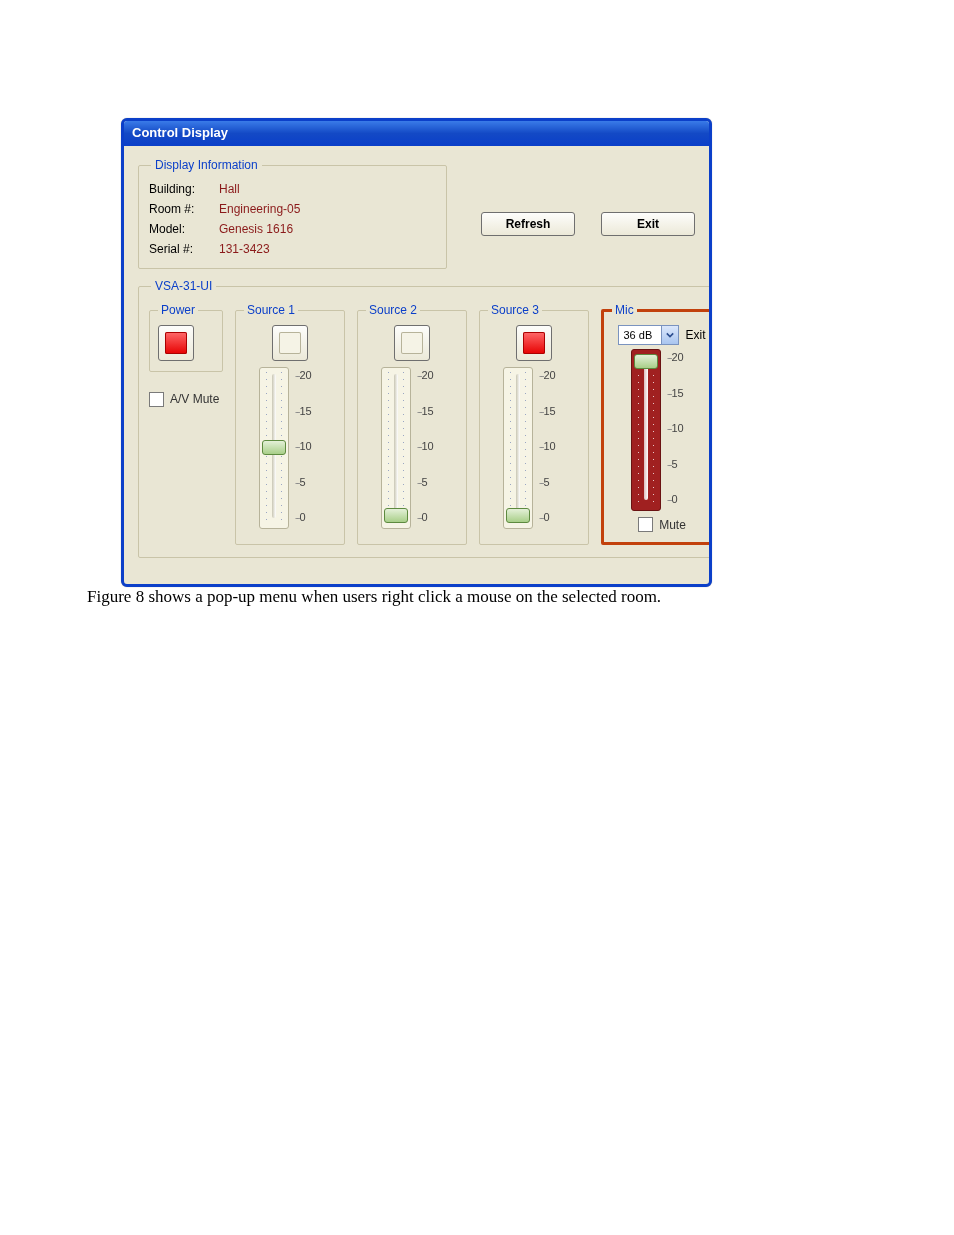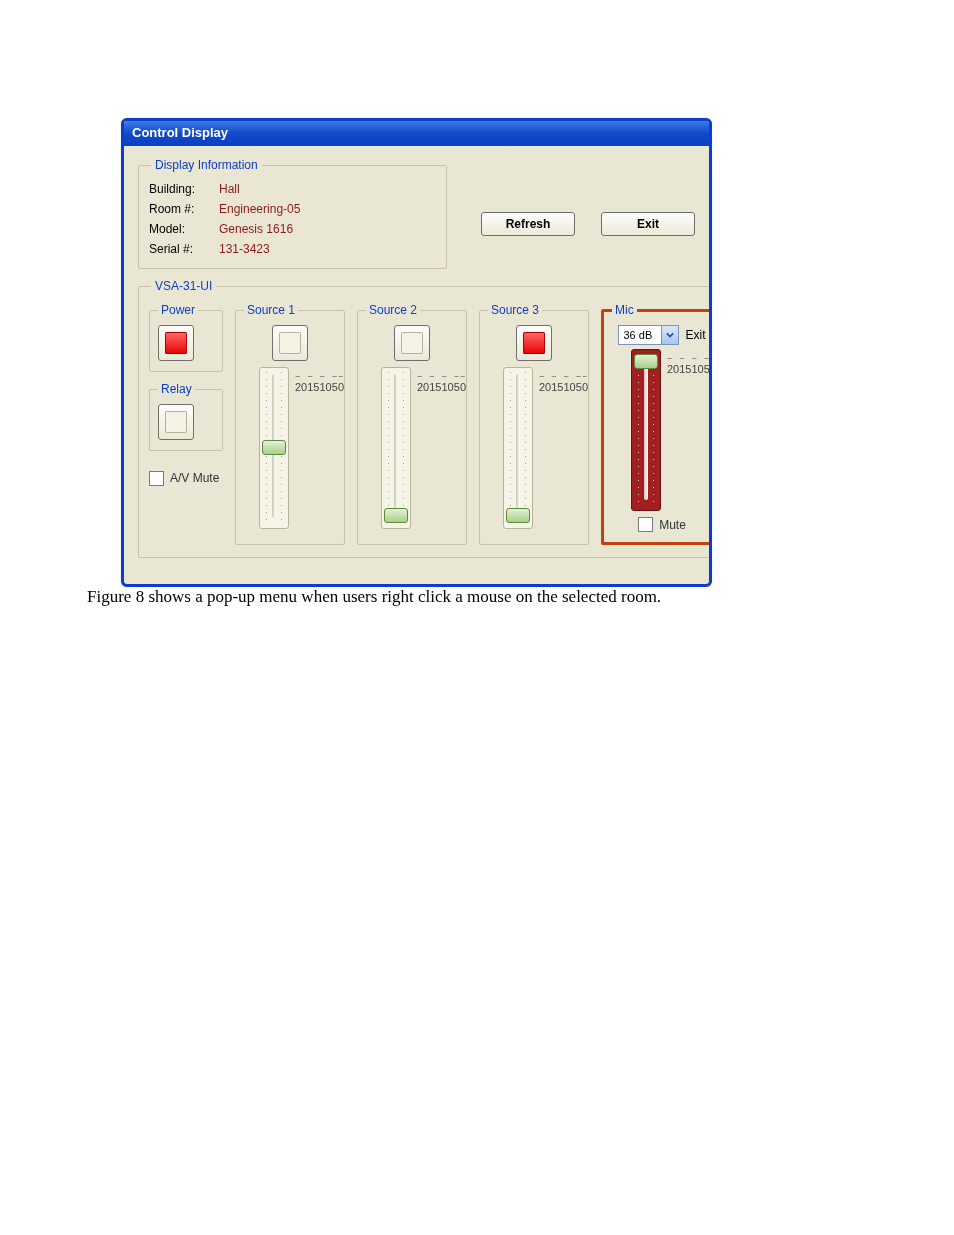--- a/index.html
+++ b/index.html
@@ -196,21 +196,21 @@
     transform: translateX(-50%);
     width: 22px;
     height: 13px;
     background: linear-gradient(to bottom, #e4f0d8, #a8cf88);
     border: 1px solid #5d8a3f;
     border-radius: 3px;
     cursor: pointer;
   }
   .scale-col {
     display: flex;
-    flex-direction: row;
+    flex-direction: column;
     justify-content: space-between;
     font-size: 11px;
     color: #444;
     width: 26px;
     padding: 2px 0 4px 0;
   }
   .scale-col span::before { content: "-- "; letter-spacing: -2px; color: #888; }
 
   fieldset.mic {
     border: 3px solid #c2410c;
@@ -329,26 +329,20 @@
 
         <div class="vsa-inner">
 
           <div class="left-stack">
             <fieldset class="mini">
               <legend>Power</legend>
               <div class="led-btn">
                   <div class="led on"></div>
                 </div>
             </fieldset>
-            <fieldset class="mini">
-              <legend>Relay</legend>
-              <div class="led-btn">
-                  <div class="led off"></div>
-                </div>
-            </fieldset>
             <div class="avmute-row">
               <span class="chk"></span>
               <span>A/V Mute</span>
             </div>
           </div>
 
           <fieldset class="source">
             <legend>Source 1</legend>
             <div class="source-top">
               <div class="led-btn">

